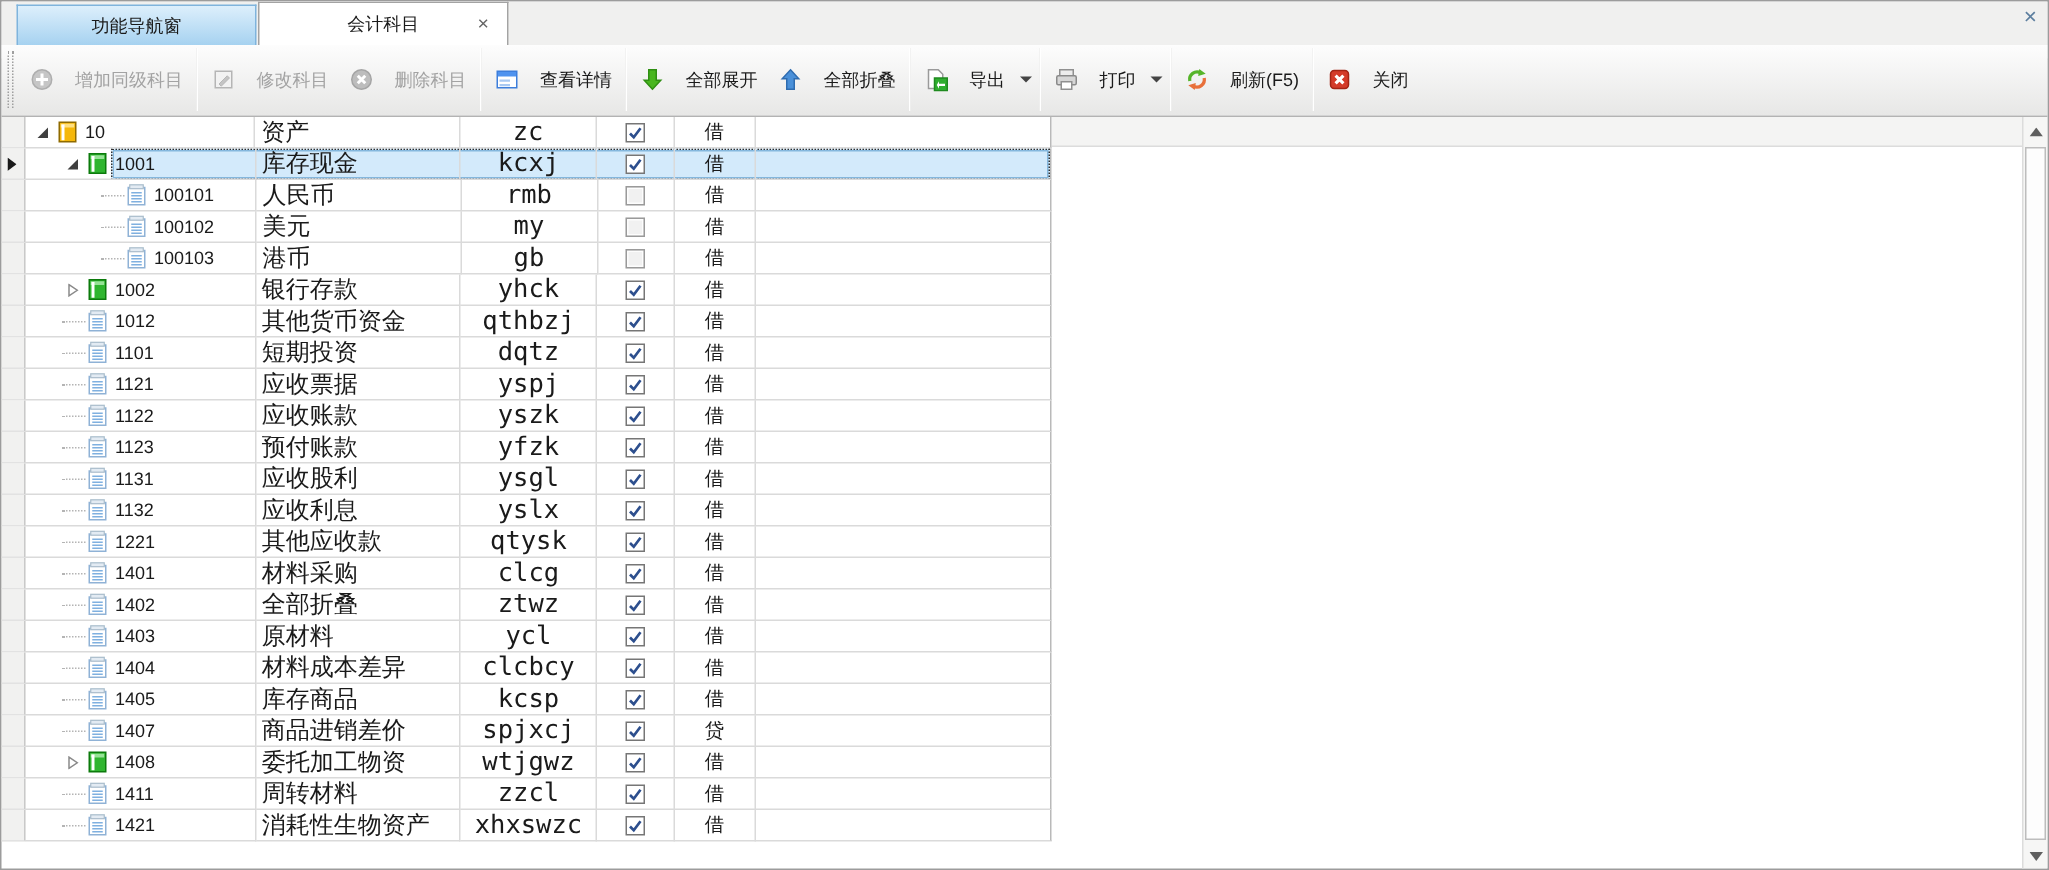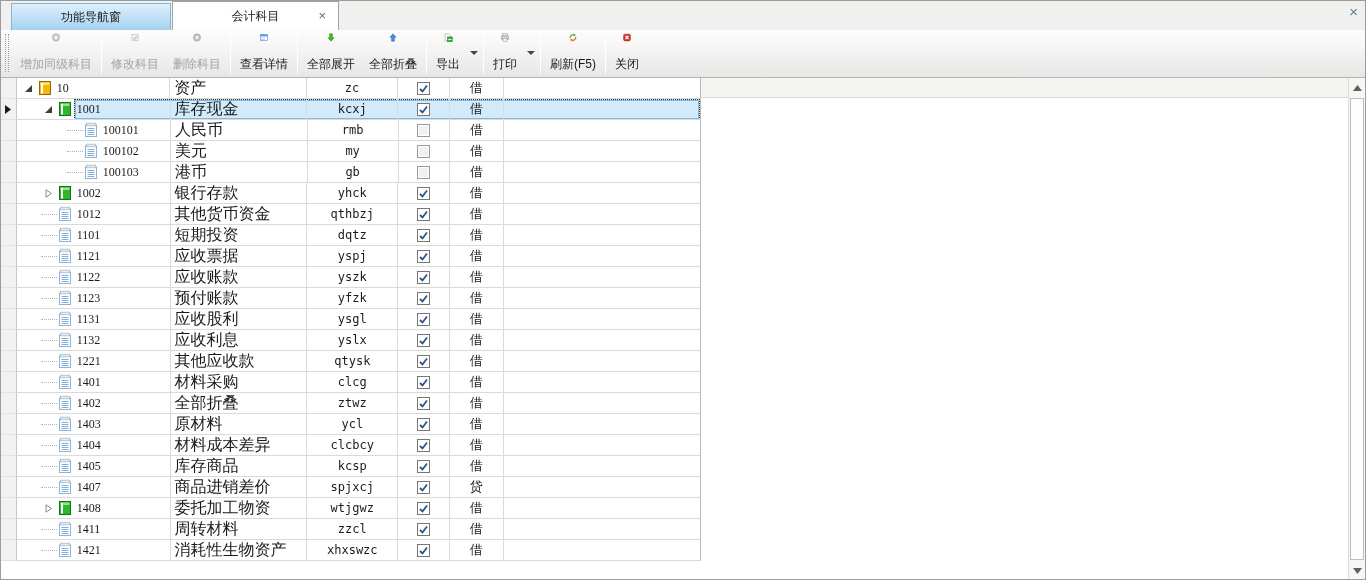--- a/index.html
+++ b/index.html
@@ -17,21 +17,21 @@
                 border:1px solid #a3a3a3; border-bottom:none; z-index:2; }
   .tab-close { position:absolute; right:12px; top:7px; color:#666; font-size:13px; line-height:13px; cursor:pointer; }
   .win-close { position:absolute; top:2px; right:7px; color:#5d7f9f; font-size:15px; cursor:pointer; }
 
   
   .toolbar { position:absolute; left:0; top:29px; width:100%; height:48px;
              background:linear-gradient(#fdfdfd,#e7e7e6); border-bottom:1px solid #b3b3b3;
              display:flex; align-items:center; padding:1px 2px 2px 2px; }
   .grip { width:4px; height:38px; margin:0 4px 0 2px;
           border-left:1px dotted #9f9f9f; border-right:1px dotted #9f9f9f; }
-  .tbtn { display:flex; flex-direction:column; align-items:center; justify-content:center;
+  .tbtn { display:flex; flex-direction:row; align-items:center; justify-content:center;
           gap:14px; height:44px; padding:2px 7px; white-space:nowrap; cursor:pointer; }
   .tbtn .ticon { width:16px; height:16px; display:block; }
   .tbtn.disabled { color:#a3a3a3; cursor:default; }
   .tbtn.bold { font-weight:bold; }
   .dd-arrow { width:14px; height:44px; display:flex; align-items:center; justify-content:center; cursor:pointer; }
   .dd-arrow i { width:0; height:0; border-left:4px solid transparent; border-right:4px solid transparent;
                 border-top:4px solid #444; }
   .tsep { width:1px; height:42px; background:#cfcfce; border-right:1px solid #ffffff; margin:0 2px; }
 
   
@@ -43,23 +43,23 @@
   .hdr-ext { position:absolute; left:700px; top:77px; width:648px; height:20px;
              background:#f4f4f3; border-bottom:1px solid #dcdcdc; }
   .w-ind{width:16px;} .w-code{width:141px;} .w-name{width:140px;} .w-mnem{width:93px;}
   .w-std{width:53px;} .w-dir{width:55px;} .w-rem{width:202px;}
 
   .row { display:flex; height:21px; position:relative; cursor:default; }
   .cell { position:relative; z-index:1; display:flex; align-items:center;
           border-right:1px solid #dadada; border-bottom:1px solid #dadada; overflow:hidden; }
   .c-ind { width:16px; background:#f1f1f0; border-right:1px solid #c9c9c9;
            border-bottom:1px solid #e2e2e2; justify-content:center; }
-  .c-code { width:157px; font-family:Liberation Serif, serif; font-size:12px; }
+  .c-code { width:157px; font-family:Liberation Sans, sans-serif; font-size:12px; }
   .c-name { width:140px; padding-left:4px; font-family:"Liberation Serif", serif; font-size:16px; }
-  .c-mnem { width:93px; justify-content:center; font-family:"DejaVu Sans Mono", monospace; font-size:12px; }
+  .c-mnem { width:93px; justify-content:center; font-family:"DejaVu Sans Mono", monospace; font-size:17px; }
   .c-std { width:53px; justify-content:center; }
   .c-dir { width:55px; justify-content:center; font-family:"Liberation Serif", serif; font-size:13px; }
   .c-rem { width:202px; }
 
   .expander { width:16px; height:100%; display:flex; align-items:center; justify-content:center; flex:none; cursor:pointer; }
   .stub { width:16px; height:1px; border-bottom:1px dotted #b4b4b4; flex:none; }
   .tree-icon { width:16px; height:16px; flex:none; margin-right:4px; }
   .pl1 { padding-left:4px; } .pl2 { padding-left:24px; } .pl3 { padding-left:50px; }
 
   .sel-box { position:absolute; left:73px; top:0; bottom:0; width:626px; z-index:0;

